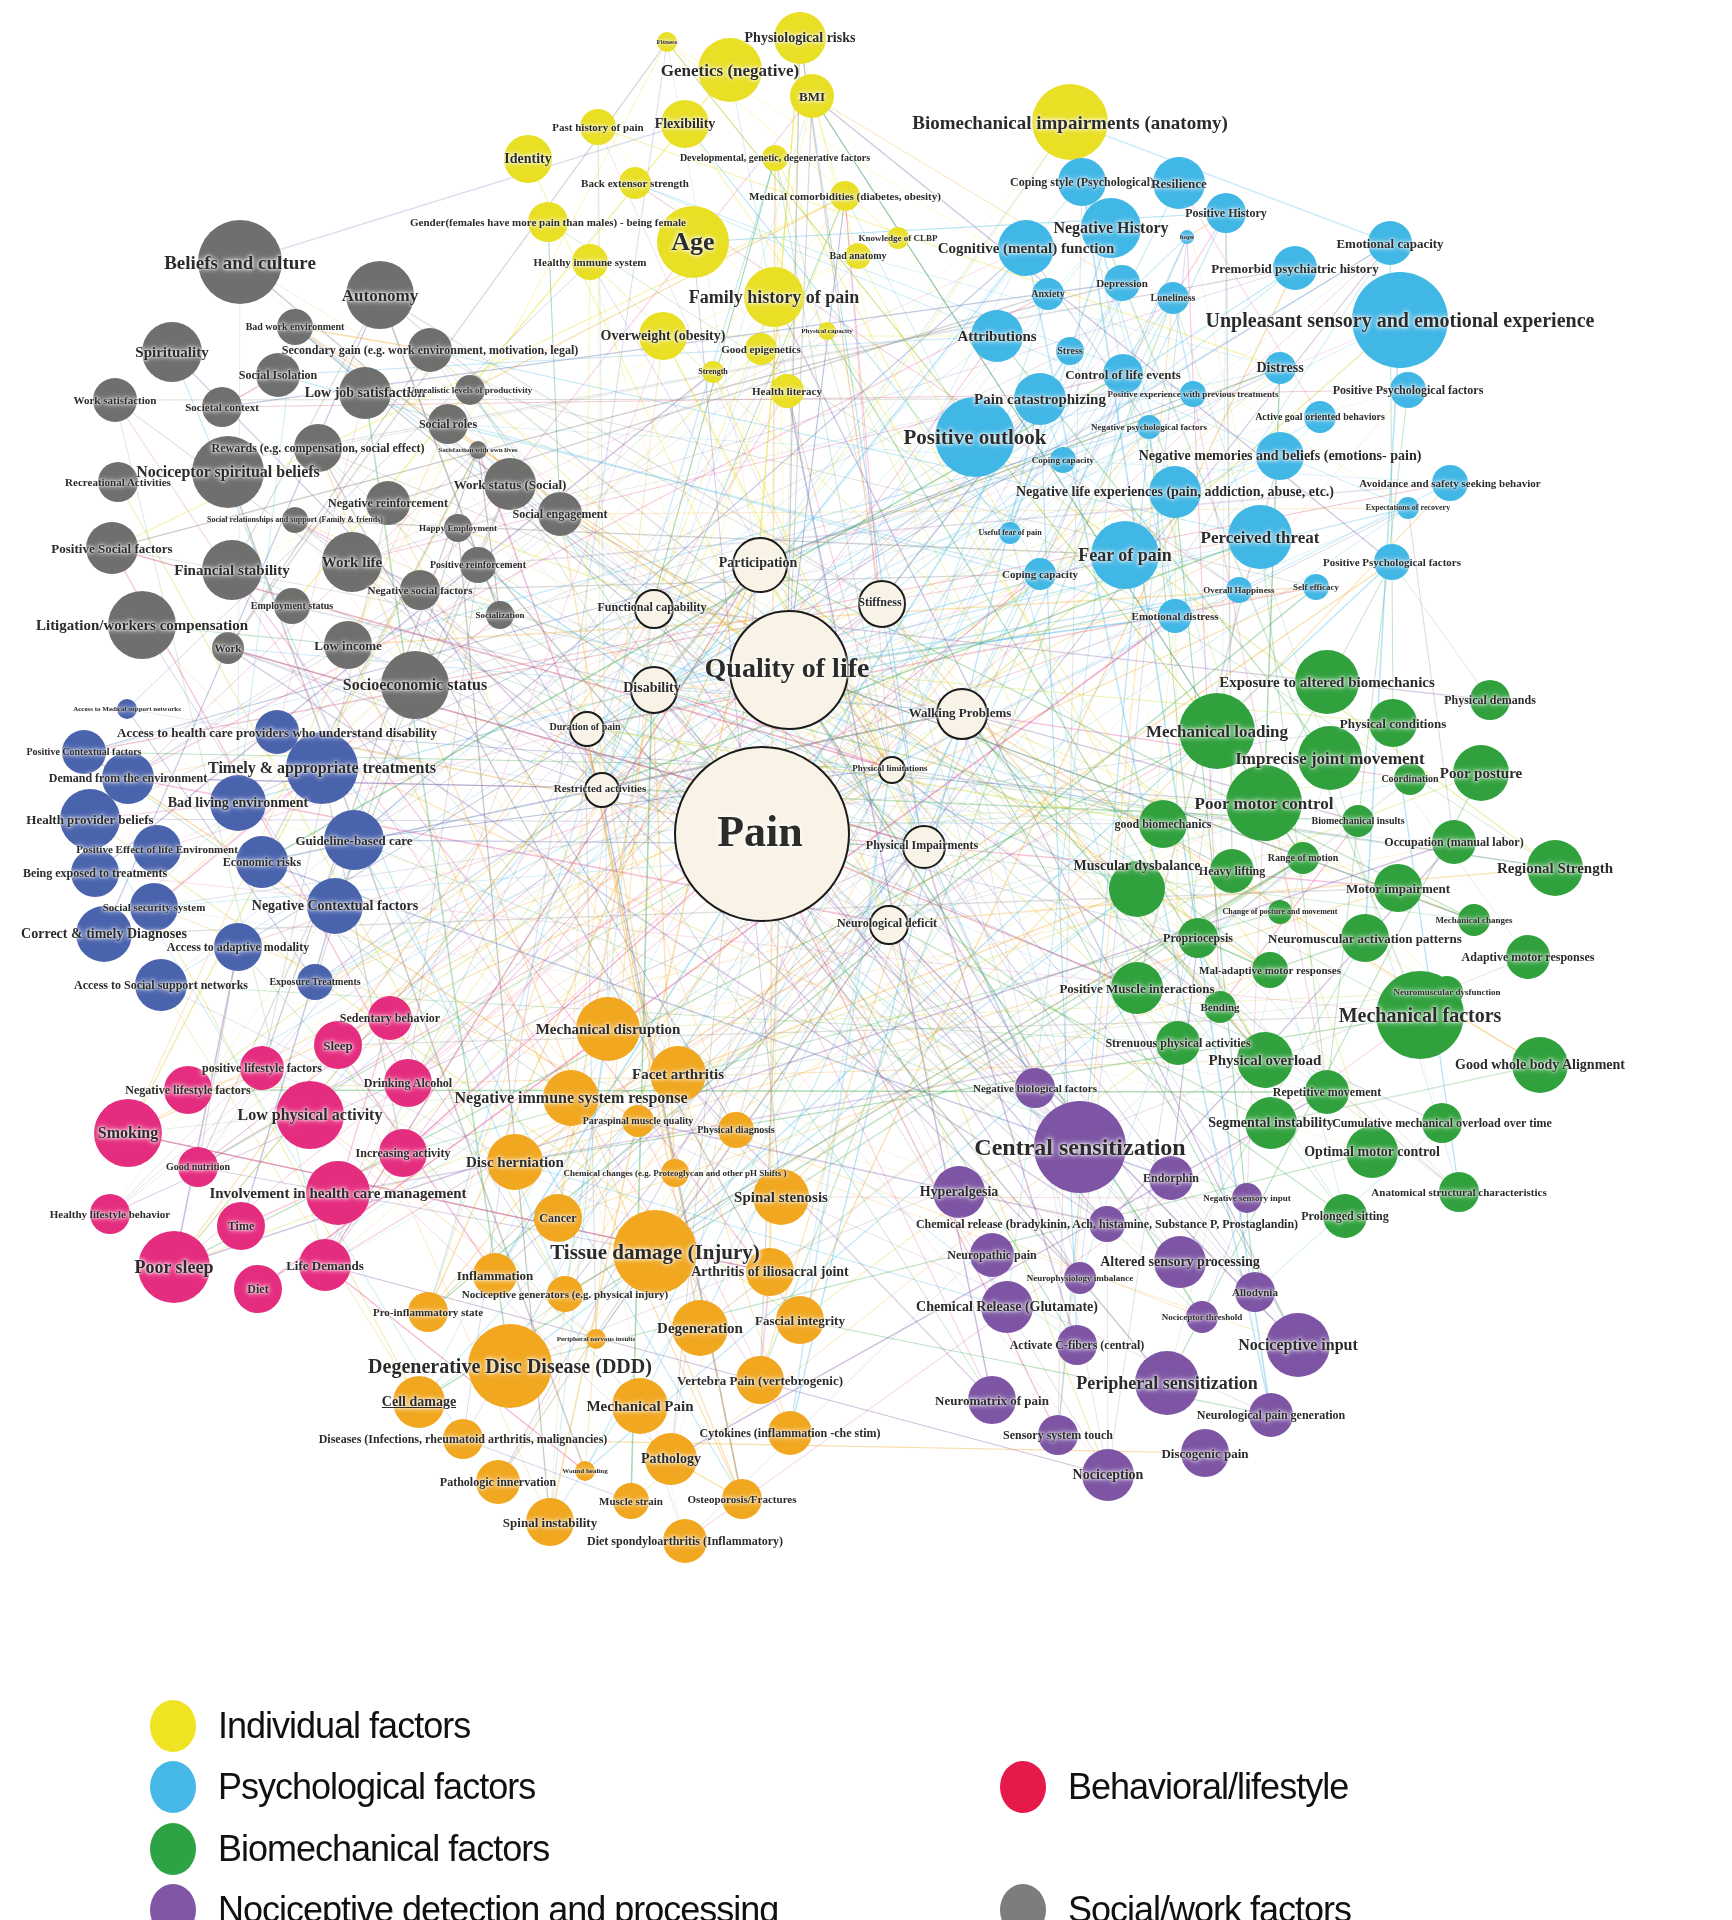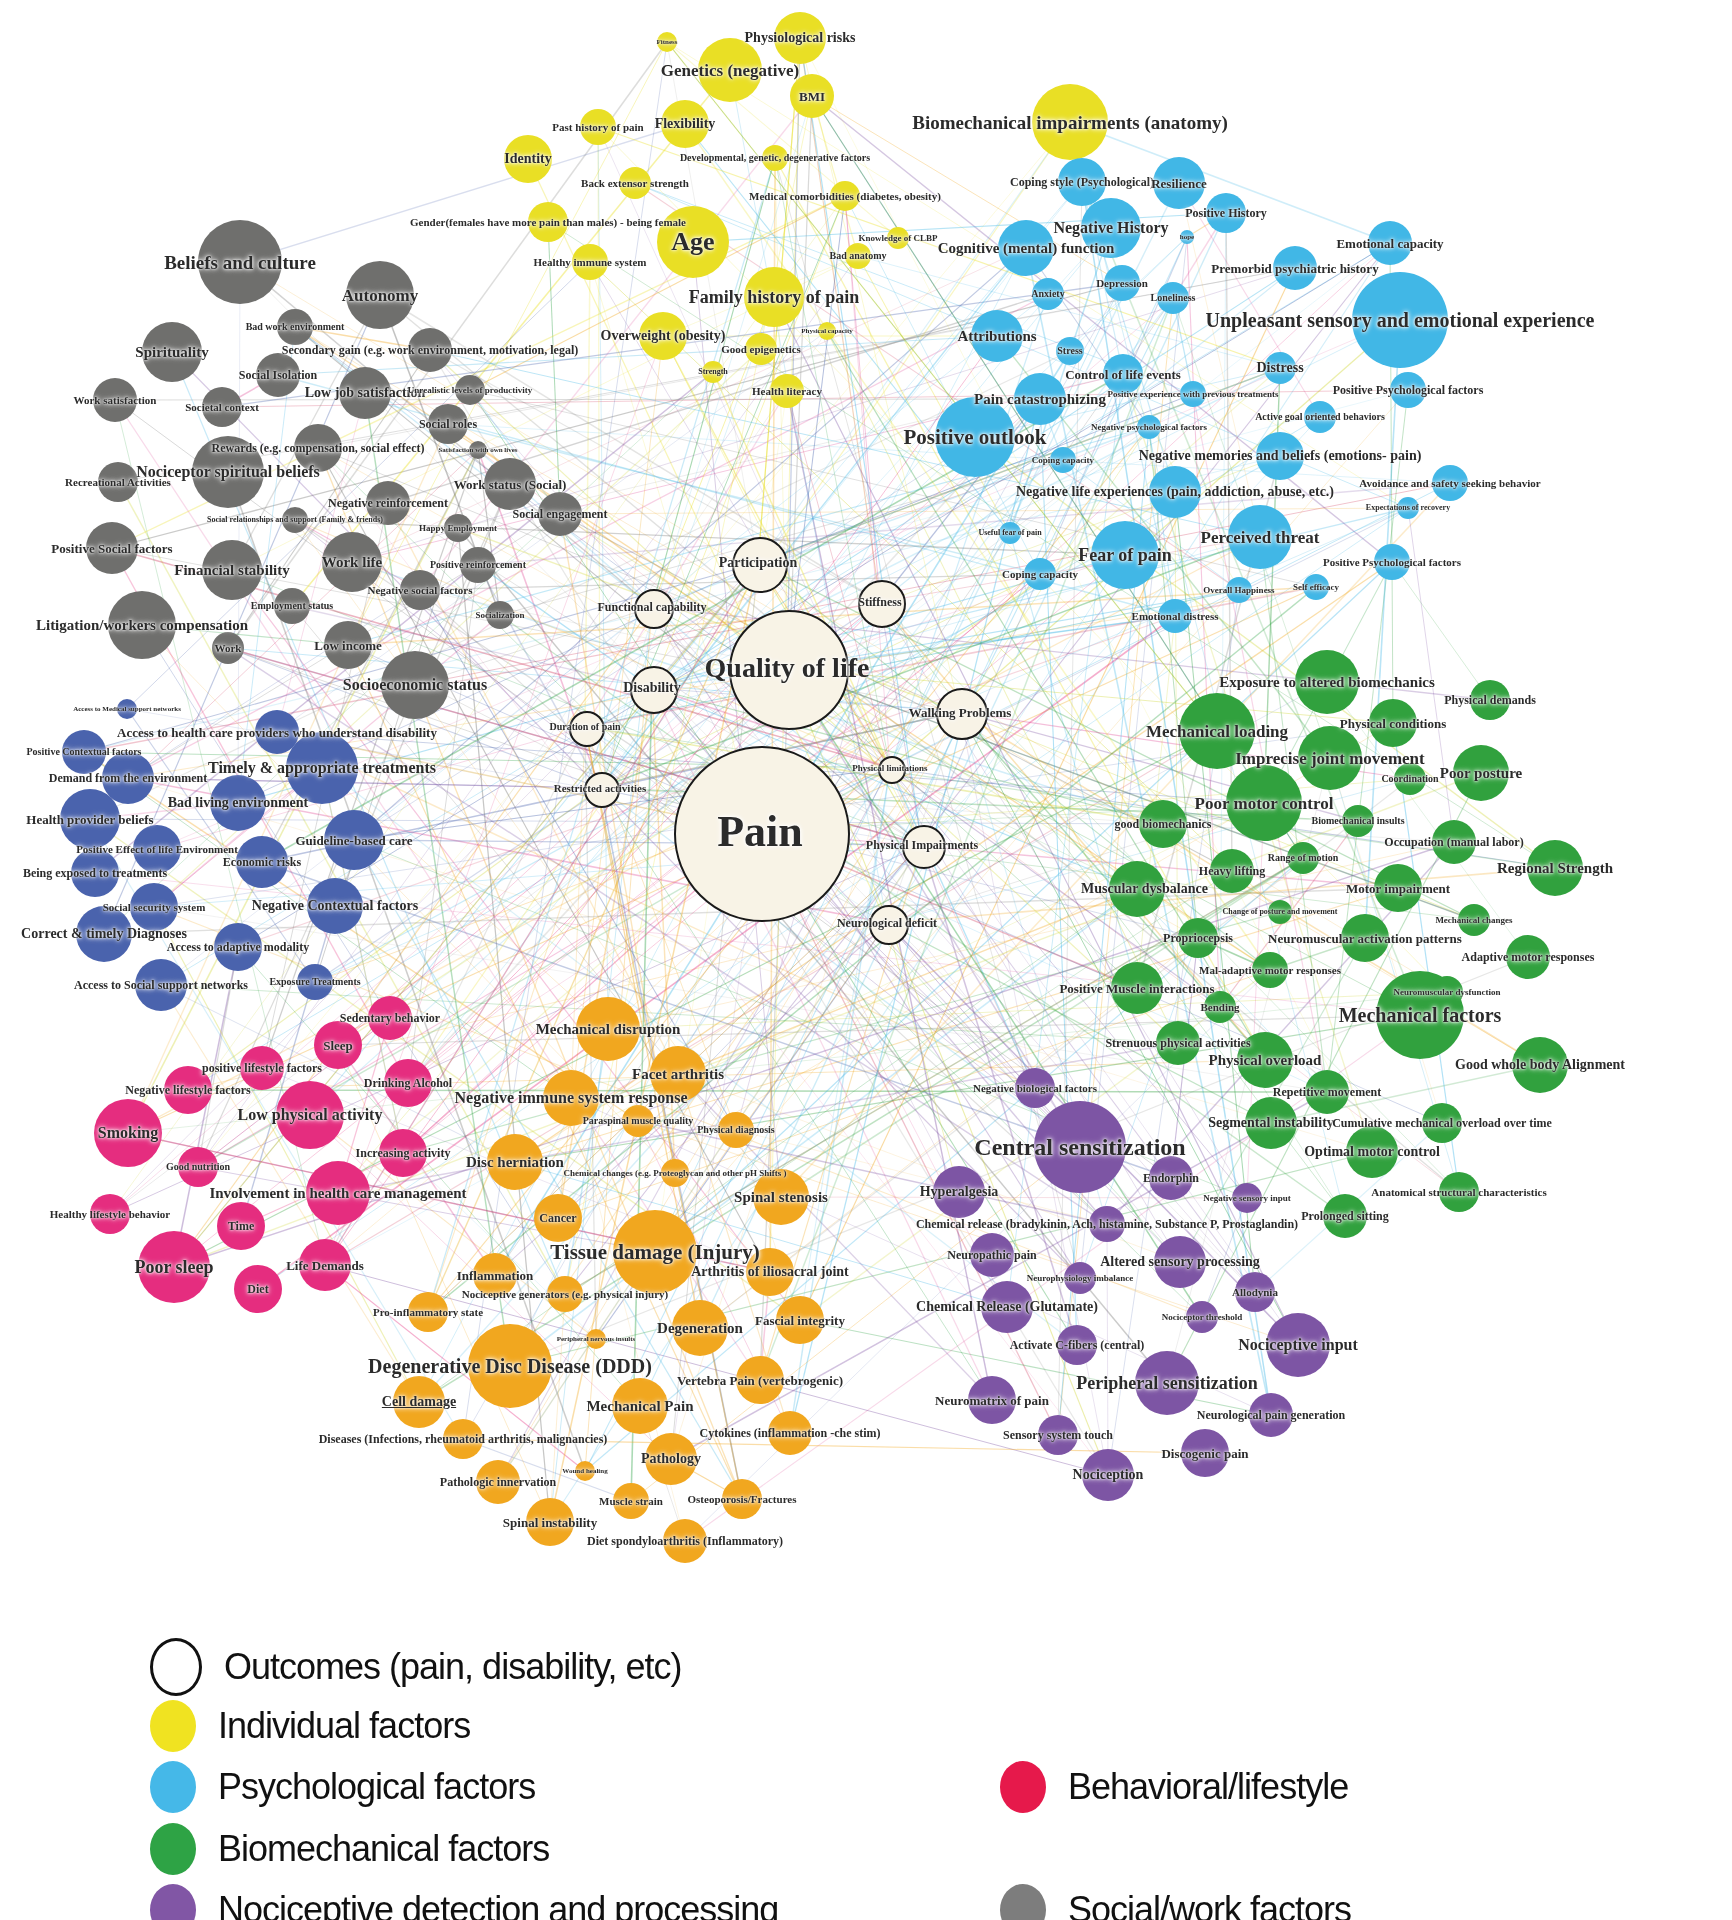--- a/index.html
+++ b/index.html
@@ -1070,21 +1070,21 @@
       <div class="node-label" style="left: 1330px; top: 758px; font-size: 17px;">Imprecise joint movement</div>
       <div class="node-label" style="left: 1410px; top: 779px; font-size: 10px;">Coordination</div>
       <div class="node-label" style="left: 1481px; top: 773px; font-size: 15px;">Poor posture</div>
       <div class="node-label" style="left: 1264px; top: 803px; font-size: 17px;">Poor motor control</div>
       <div class="node-label" style="left: 1163px; top: 824px; font-size: 12px;">good biomechanics</div>
       <div class="node-label" style="left: 1358px; top: 821px; font-size: 10px;">Biomechanical insults</div>
       <div class="node-label" style="left: 1454px; top: 842px; font-size: 12px;">Occupation (manual labor)</div>
       <div class="node-label" style="left: 1303px; top: 858px; font-size: 10px;">Range of motion</div>
       <div class="node-label" style="left: 1232px; top: 871px; font-size: 12px;">Heavy lifting</div>
       <div class="node-label" style="left: 1555px; top: 868px; font-size: 15px;">Regional Strength</div>
-      <div class="node-label" style="left: 1137px; top: 889px; font-size: 14px; padding-left: 15px;">Muscular dysbalance</div>
+      <div class="node-label" style="left: 1137px; top: 866px; font-size: 14px;">Muscular dysbalance</div>
       <div class="node-label" style="left: 1398px; top: 888px; font-size: 13px;">Motor impairment</div>
       <div class="node-label" style="left: 1280px; top: 912px; font-size: 8px;">Change of posture and movement</div>
       <div class="node-label" style="left: 1474px; top: 920px; font-size: 9px;">Mechanical changes</div>
       <div class="node-label" style="left: 1198px; top: 938px; font-size: 12px;">Propriocepsis</div>
       <div class="node-label" style="left: 1365px; top: 938px; font-size: 13px;">Neuromuscular activation patterns</div>
       <div class="node-label" style="left: 1528px; top: 957px; font-size: 12px;">Adaptive motor responses</div>
       <div class="node-label" style="left: 1270px; top: 970px; font-size: 11px;">Mal-adaptive motor responses</div>
       <div class="node-label" style="left: 1137px; top: 988px; font-size: 13px;">Positive Muscle interactions</div>
       <div class="node-label" style="left: 1447px; top: 992px; font-size: 9px;">Neuromuscular dysfunction</div>
       <div class="node-label" style="left: 1220px; top: 1007px; font-size: 11px;">Bending</div>
@@ -1093,24 +1093,20 @@
       <div class="node-label" style="left: 1265px; top: 1060px; font-size: 15px;">Physical overload</div>
       <div class="node-label" style="left: 1540px; top: 1065px; font-size: 14px;">Good whole body Alignment</div>
       <div class="node-label" style="left: 1327px; top: 1092px; font-size: 12px;">Repetitive movement</div>
       <div class="node-label" style="left: 1271px; top: 1123px; font-size: 14px;">Segmental instability</div>
       <div class="node-label" style="left: 1442px; top: 1123px; font-size: 12px;">Cumulative mechanical overload over time</div>
       <div class="node-label" style="left: 1372px; top: 1152px; font-size: 14px;">Optimal motor control</div>
       <div class="node-label" style="left: 1459px; top: 1192px; font-size: 11px;">Anatomical structural characteristics</div>
       <div class="node-label" style="left: 1345px; top: 1216px; font-size: 12px;">Prolonged sitting</div>
     </div>
   <div id="legend">
-      <div class="legend-item" style="left: 150px; top: 1638px;">
-        <span class="legend-swatch" style="background: rgb(255, 255, 255); border: 3px solid rgb(17, 17, 17);"></span>
-        <span class="legend-label">Outcomes (pain, disability, etc)</span>
-      </div>
       <div class="legend-item" style="left: 150px; top: 1699.5px;">
         <span class="legend-swatch" style="background: rgb(240, 227, 33);"></span>
         <span class="legend-label">Individual factors</span>
       </div>
       <div class="legend-item" style="left: 150px; top: 1761px;">
         <span class="legend-swatch" style="background: rgb(69, 184, 232);"></span>
         <span class="legend-label">Psychological factors</span>
       </div>
       <div class="legend-item" style="left: 150px; top: 1822.5px;">
         <span class="legend-swatch" style="background: rgb(46, 163, 69);"></span>

